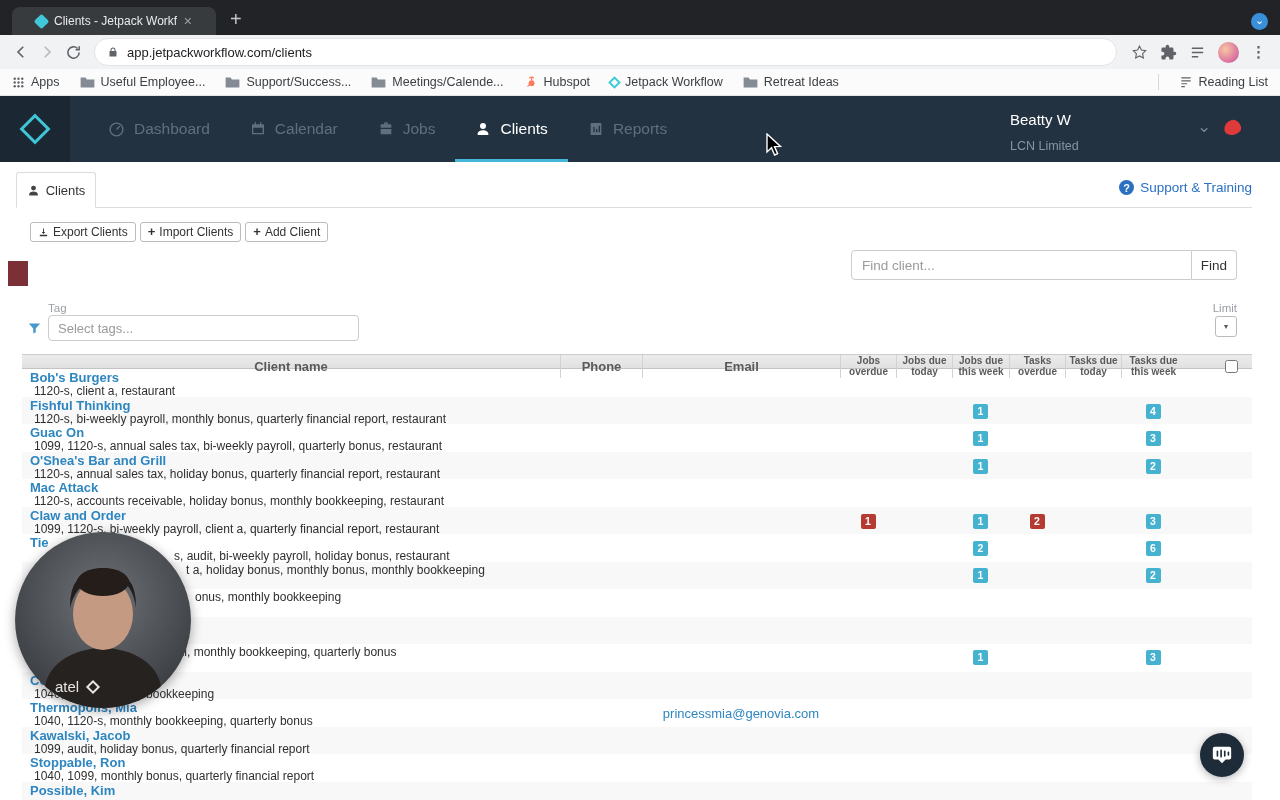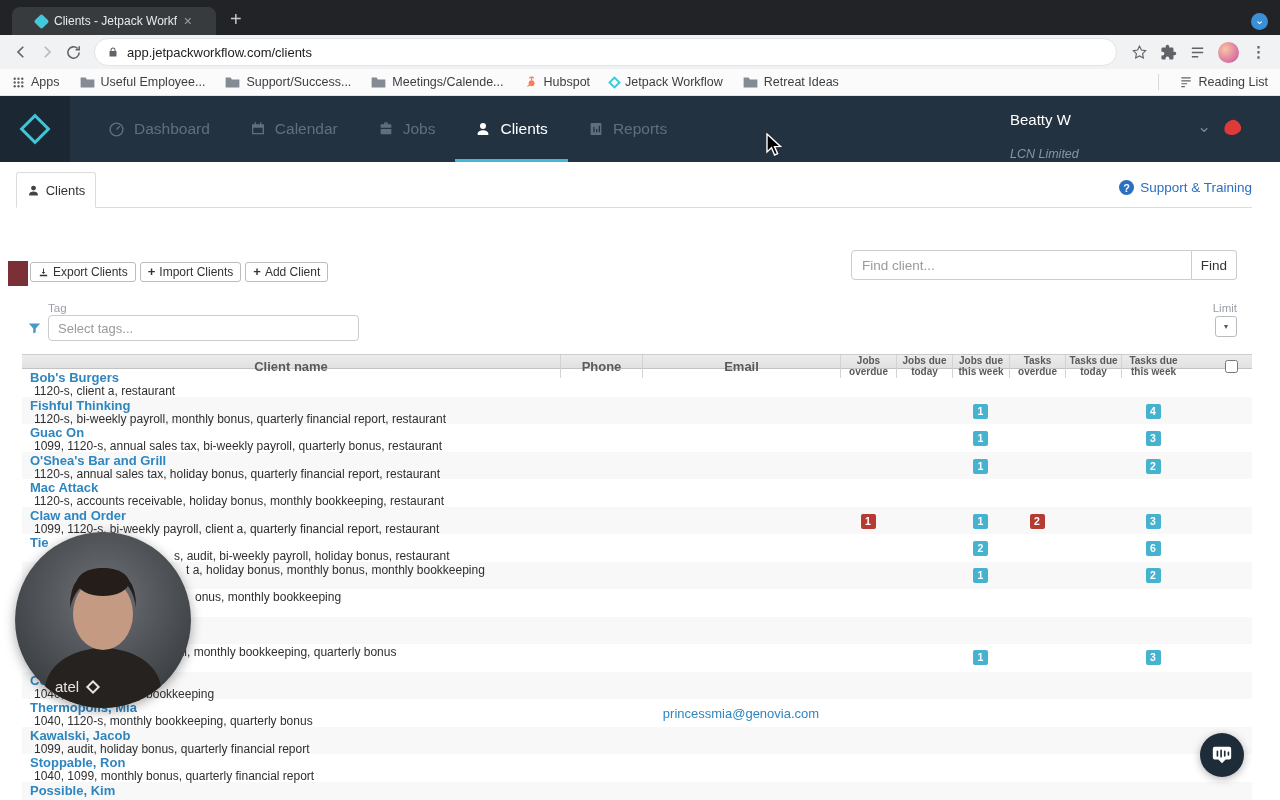--- a/index.html
+++ b/index.html
@@ -34,33 +34,33 @@
 .appheader{position:absolute;top:96px;left:0;right:0;height:66px;background:#233240;}
 .logo-box{position:absolute;left:0;top:0;width:70px;height:66px;background:#1b2834;display:flex;align-items:center;justify-content:center;}
 .logo-diamond{width:22px;height:22px;border:3px solid #41c4d6;transform:rotate(45deg);}
 .mainnav{position:absolute;left:88px;top:0;height:66px;display:flex;}
 .nav-item{position:relative;display:flex;align-items:center;gap:9px;padding:0 20px;color:#5e7080;font-size:15.5px;height:100%;}
 .nav-item.active{color:#fff;}
 .nav-item.active::after{content:"";position:absolute;left:0;right:0;bottom:-3px;height:6px;background:#44b7d8;}
 .nav-item svg{flex:none;}
 .user-block{position:absolute;left:1010px;top:15px;}
 .user-name{color:#fff;font-size:15px;}
-.user-org{color:#8795a3;font-size:12.5px;margin-top:19px;font-style:italic;}
+.user-org{color:#8795a3;font-size:12.5px;margin-top:11px;}
 .user-caret{position:absolute;left:1197px;top:20px;color:#78848f;font-size:17px;}
 .red-dot{position:absolute;left:1224px;top:24px;width:17px;height:15px;background:#df3a3a;border-radius:55% 45% 50% 50%/60% 60% 40% 40%;transform:rotate(-12deg);}
 
 
 .content{position:absolute;top:162px;left:0;right:0;bottom:0;background:#fff;}
 .tabs-row{position:absolute;top:10px;left:16px;right:28px;height:36px;border-bottom:1px solid #dcdcdc;}
 .page-tab{position:absolute;left:0;bottom:-1px;width:80px;height:36px;background:#fff;border:1px solid #dcdcdc;border-bottom:1px solid #fff;border-radius:3px 3px 0 0;display:flex;align-items:center;justify-content:center;gap:6px;font-size:13px;color:#333;}
 .support-link{position:absolute;right:0;top:8px;display:flex;gap:6px;align-items:center;color:#2a6fc0;font-size:13.5px;}
 .q-icon{width:15px;height:15px;border-radius:50%;background:#2a6fc0;color:#fff;font-size:11px;font-weight:bold;display:flex;align-items:center;justify-content:center;}
 
 .actions{position:absolute;top:60px;left:30px;display:flex;gap:4px;}
-.act-btn{display:flex;align-items:center;gap:4px;height:20px;padding:0 7px;border:1px solid #bcbcbc;border-radius:3px;background:#fff;font-size:12px;color:#333;margin-top:40px;}
+.act-btn{display:flex;align-items:center;gap:4px;height:20px;padding:0 7px;border:1px solid #bcbcbc;border-radius:3px;background:#fff;font-size:12px;color:#333;}
 .act-btn .plus{font-weight:bold;font-size:13px;line-height:12px;}
 
 .search-group{position:absolute;top:88px;right:43px;display:flex;}
 .search-input{width:341px;height:30px;border:1px solid #ccc;border-radius:4px 0 0 4px;padding:12px 10px;font-size:13.5px;color:#333;outline:none;font-family:"Liberation Sans",sans-serif;}
 .search-input::placeholder{color:#9a9a9a;}
 .find-btn{width:45px;height:30px;border:1px solid #ccc;border-left:none;border-radius:0 4px 4px 0;background:#fff;font-size:13.5px;color:#333;font-family:"Liberation Sans",sans-serif;}
 
 .tag-label{position:absolute;top:140px;left:48px;font-size:11.5px;color:#9aa0a6;}
 .funnel{position:absolute;top:159px;left:27px;}
 .tags-input{position:absolute;top:153px;left:48px;width:311px;height:26px;border:1px solid #ccc;border-radius:4px;padding:0 9px;font-size:13px;outline:none;font-family:"Liberation Sans",sans-serif;}

